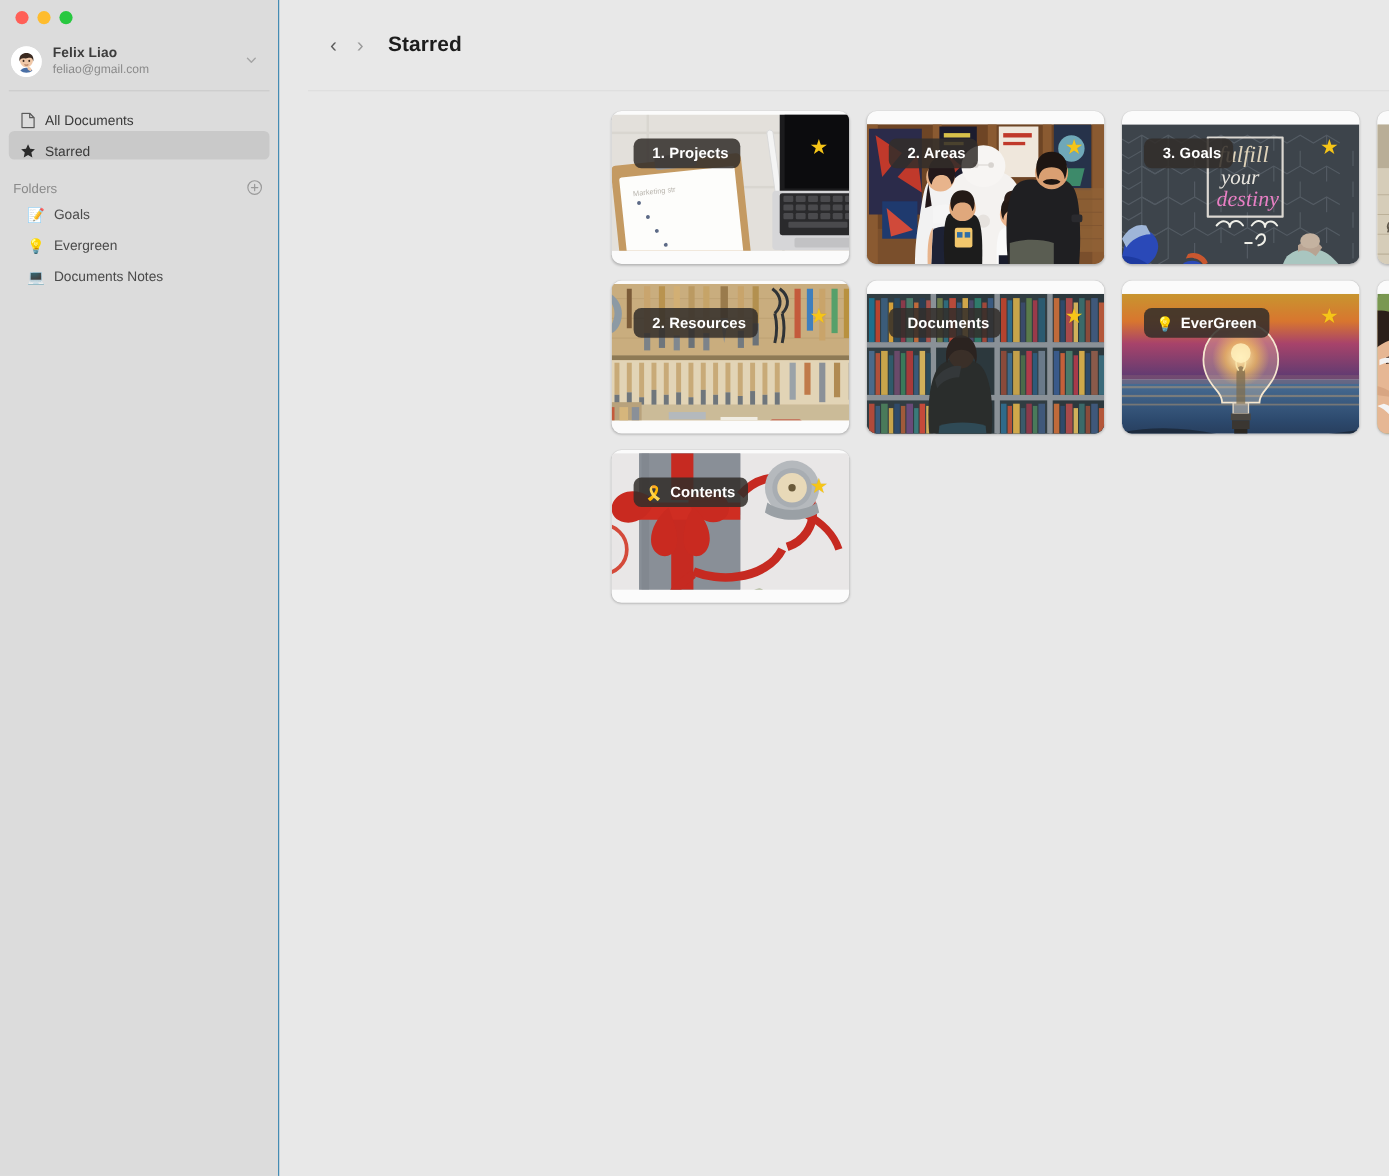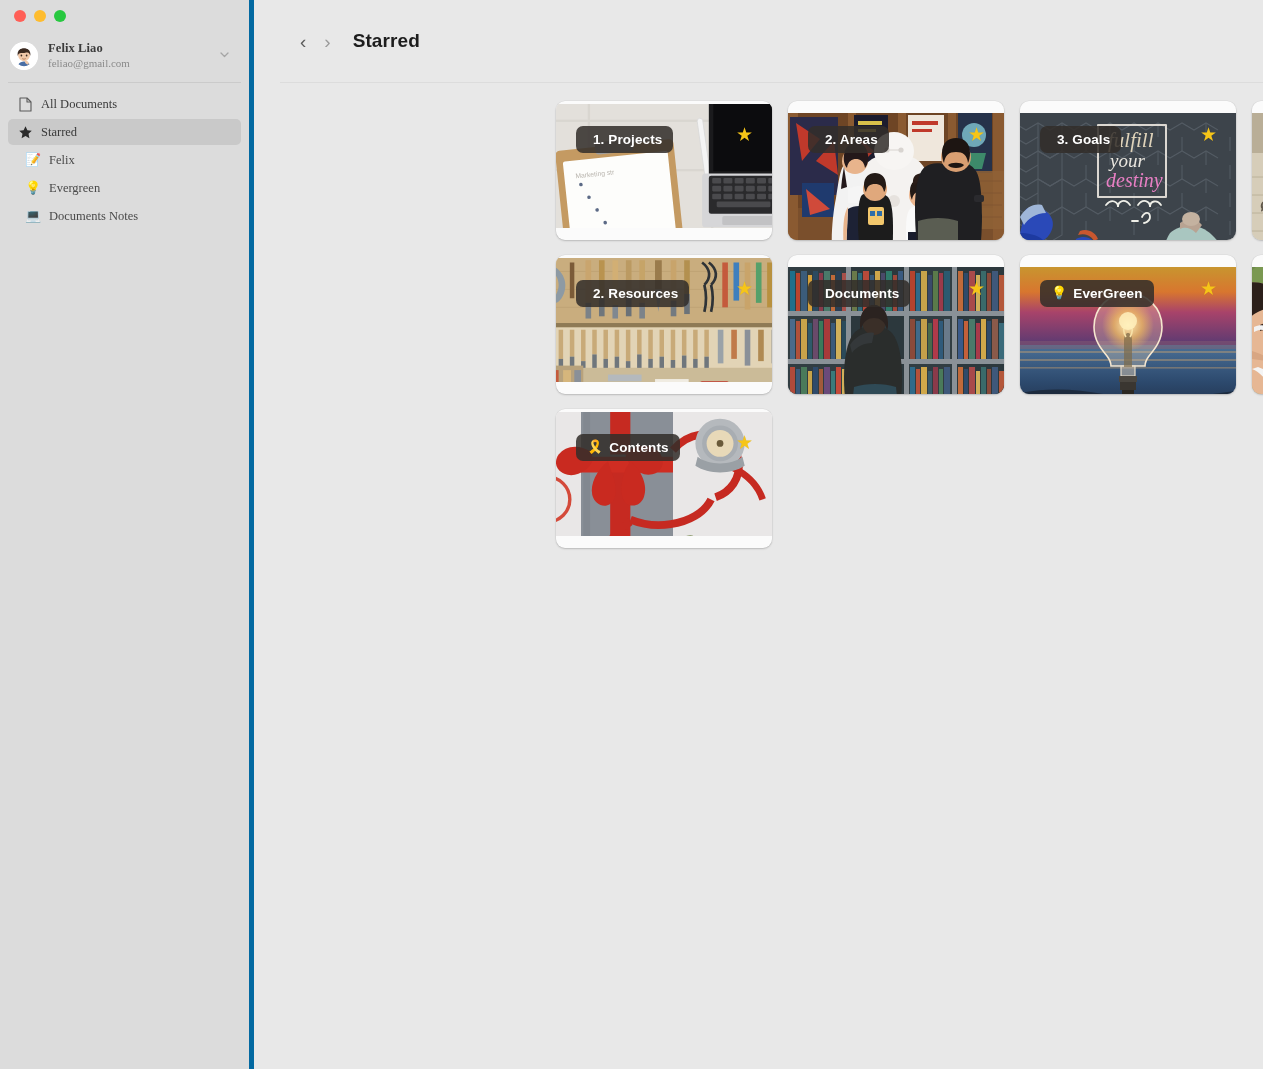--- a/index.html
+++ b/index.html
@@ -8,24 +8,23 @@
     font-family: "Liberation Sans", sans-serif;
     overflow: hidden;
     background: #e8e8e8;
   }
   .app { display: flex; width: 1263px; height: 1069px; }
 
   
   .sidebar {
     width: 254px; height: 1069px;
     background: #dcdcdc;
-    border-right: 5px solid #0369a1;
+    border-right: 1px solid #0369a1;
     flex: 0 0 254px;
     position: relative;
-    font-family: Liberation Serif, serif;
   }
   .traffic { display: flex; gap: 8px; padding: 10px 0 0 14px; }
   .light { width: 12px; height: 12px; border-radius: 50%; }
   .light.red { background: #ff5f57; }
   .light.yellow { background: #febc2e; }
   .light.green { background: #28c840; }
 
   .account {
     display: flex; align-items: center;
     padding: 8px 14px 6px 10px;
@@ -43,21 +42,21 @@
   .avatar svg { display: block; }
   .acct-text { margin-left: 10px; flex: 1 1 auto; line-height: 1.15; }
   .acct-name { font-size: 12.5px; color: #3c3c3c; font-weight: 600; letter-spacing: .1px; }
   .acct-mail { font-size: 11px; color: #8b8b8b; margin-top: 2px; }
   .acct-chevron { color: #a5a5a5; font-size: 11px; padding-right: 4px; }
 
   .sep { height: 1px; background: #cbcbcb; margin: 6px 8px 8px 8px; }
 
   .nav { padding: 0 8px; }
   .nav-item {
-    display: flex; align-items: center;
+    display: flex; align-items: flex-end;
     height: 26px; border-radius: 5px;
     padding: 0 8px; margin-bottom: 2px;
     font-size: 12.5px; color: #3a3a3a;
     cursor: default;
   }
   .nav-item.selected { background: #c9c9c9; }
   .nav-ico {
     width: 18px; flex: 0 0 18px;
     display: flex; align-items: center; justify-content: center;
     margin-right: 7px; color: #4a4a4a;
@@ -113,21 +112,21 @@
   .thumb { position: absolute; left: 0; top: 12px; width: 216px; height: 139px; overflow: hidden; }
   .thumb.inset { top: 3px; height: 124px; }
   .thumb svg { display: block; width: 216px; height: 139px; }
 
   .pill {
     position: absolute; left: 20px; top: 25px;
     background: rgba(50,45,42,.86);
     color: #fff; font-weight: 700; font-size: 13.5px;
     border-radius: 7px;
     padding: 6px 11px;
-    display: flex; align-items: flex-start; gap: 6px;
+    display: flex; align-items: flex-end; gap: 6px;
     letter-spacing: .1px;
     white-space: nowrap;
     z-index: 3;
   }
   .pill .pemoji { font-size: 13px; line-height: 1; }
   .star {
     position: absolute; right: 19px; top: 24px;
     color: #f6c518; font-size: 19px; line-height: 1;
     z-index: 4;
     text-shadow: 0 0 1px rgba(0,0,0,.12);
@@ -188,25 +187,34 @@
         <span class="nav-ico">
           <svg width="15" height="15" viewBox="0 0 16 16" aria-hidden="true">
             <path d="M8 1.2l2 4.4 4.7.5-3.5 3.2 1 4.7L8 11.6 3.8 14l1-4.7L1.3 6.1 6 5.6z" fill="#2b2b2b"></path>
           </svg>
         </span>
         <span>Starred</span>
       </div>
 
     </div>
 
+    <div class="folders-head">
+      <span class="folders-title">Folders</span>
+      <span class="folders-add">
+        <svg width="15" height="15" viewBox="0 0 16 16" aria-hidden="true">
+          <circle cx="8" cy="8" r="6.6" fill="none" stroke="#9a9a9a" stroke-width="1.15"></circle>
+          <path d="M8 4.9v6.2M4.9 8h6.2" stroke="#9a9a9a" stroke-width="1.15" stroke-linecap="round"></path>
+        </svg>
+      </span>
+    </div>
 
     <div>
       <div class="folder-item">
         <span class="folder-emoji">📝</span>
-        <span>Felix</span>
+        <span>Goals</span>
       </div>
       <div class="folder-item">
         <span class="folder-emoji">💡</span>
         <span>Evergreen</span>
       </div>
       <div class="folder-item">
         <span class="folder-emoji">💻</span>
         <span>Documents Notes</span>
       </div>
     </div>

